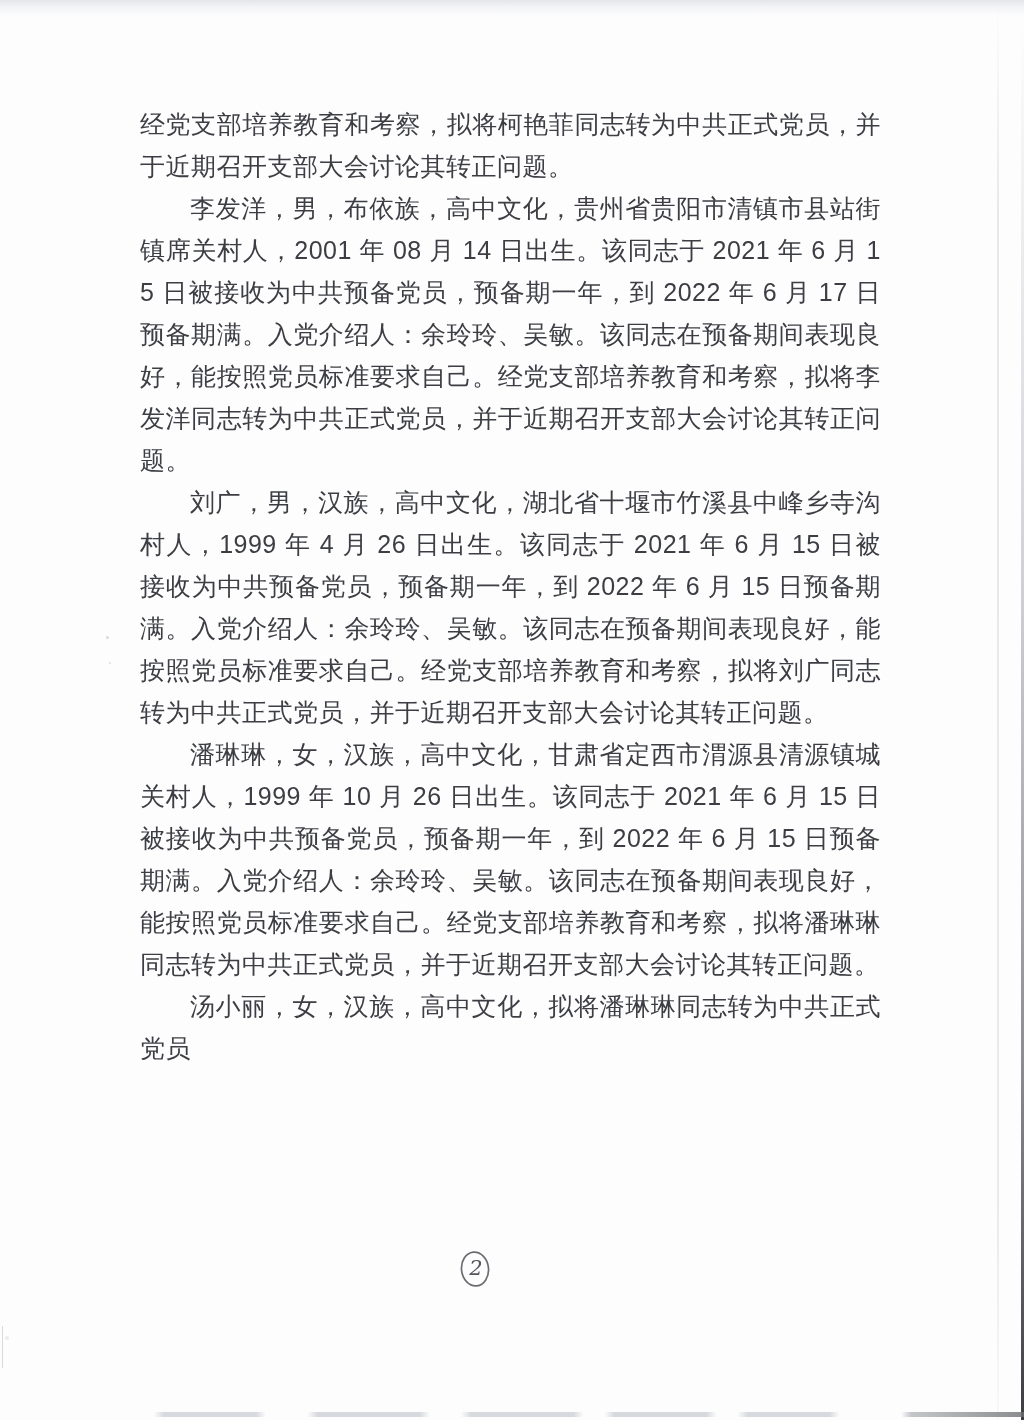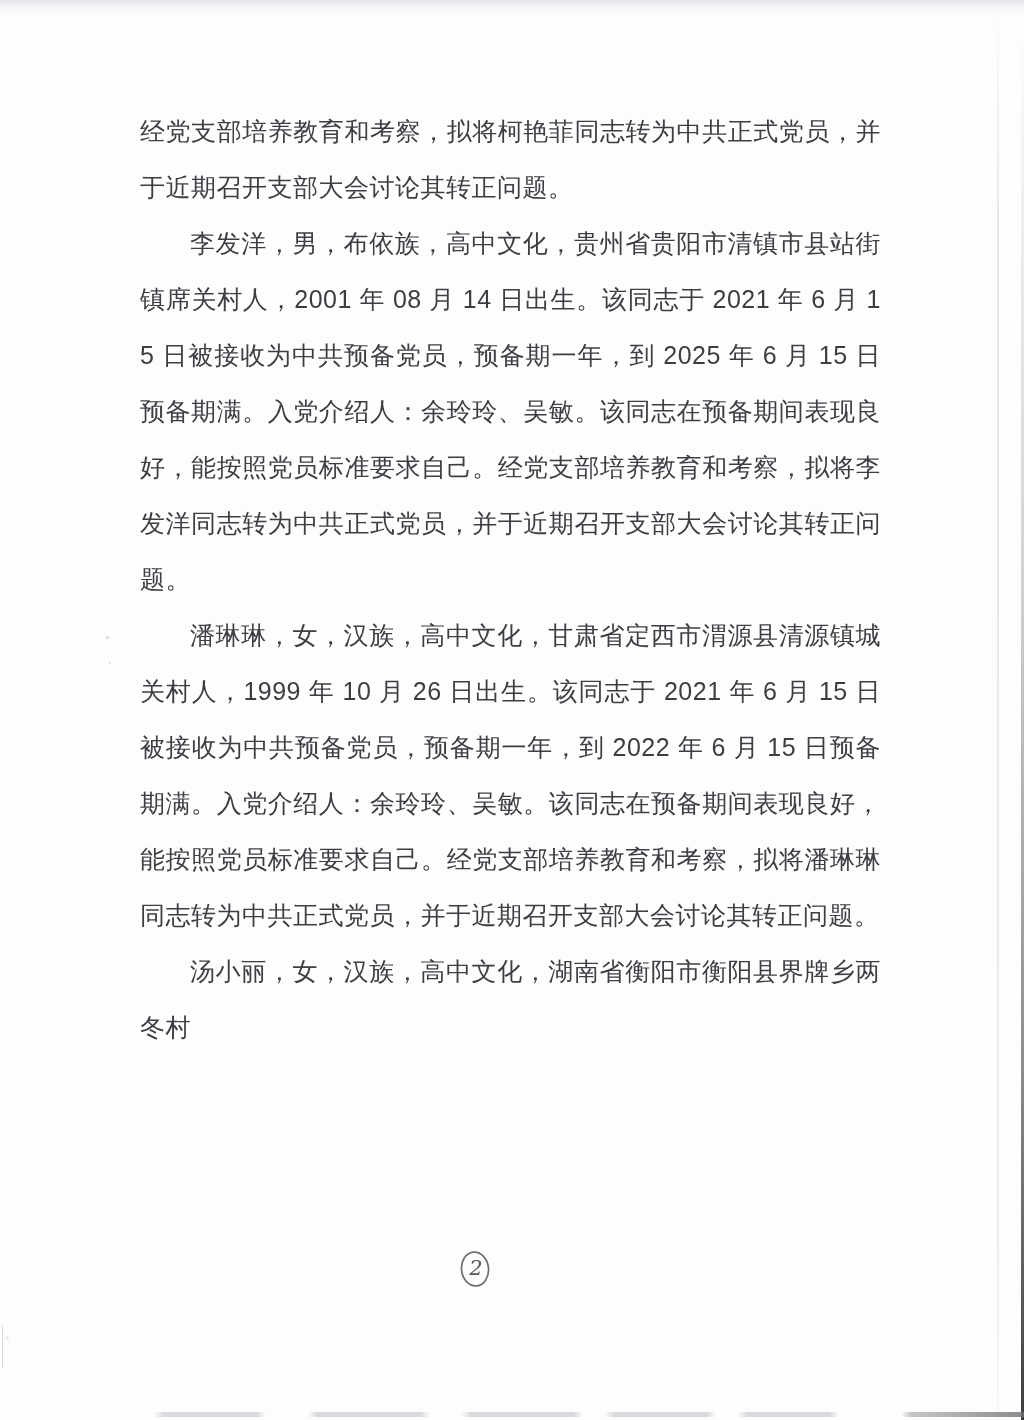--- a/index.html
+++ b/index.html
@@ -75,21 +75,21 @@
   }
 
   
   .doc-text {
     position: absolute;
     left: 140px;
     top: 103px;
     width: 741px;
     color: #3d3e43;
     font-size: 25px;
-    line-height: 56px;
+    line-height: 42px;
     letter-spacing: 0.5px;
     text-align: justify;
     word-break: break-all;
   }
   .doc-text p {
     margin: 0;
     text-indent: 2em;
   }
   .doc-text p.no-indent {
     text-indent: 0;
@@ -129,23 +129,24 @@
   <div class="fold-line"></div>
   <div class="right-edge"></div>
   <div class="bottom-edge"></div>
   <div class="speck speck-a"></div>
   <div class="speck speck-b"></div>
   <div class="speck speck-c"></div>
   <div class="left-edge-mark"></div>
 
   <div class="doc-text">
     <p class="no-indent">经党支部培养教育和考察，拟将柯艳菲同志转为中共正式党员，并于近期召开支部大会讨论其转正问题。</p>
-    <p>李发洋，男，布依族，高中文化，贵州省贵阳市清镇市县站街镇席关村人，2001 年 08 月 14 日出生。该同志于 2021 年 6 月 15 日被接收为中共预备党员，预备期一年，到 2025 年 6 月 15 日预备期满。入党介绍人：余玲玲、吴敏。该同志在预备期间表现良好，能按照党员标准要求自己。经党支部培养教育和考察，拟将李发洋同志转为中共正式党员，并于近期召开支部大会讨论其转正问题。</p>
+    <p>李发洋，男，布依族，高中文化，贵州省贵阳市清镇市县站街镇席关村人，2001 年 08 月 14 日出生。该同志于 2021 年 6 月 15 日被接收为中共预备党员，预备期一年，到 2022 年 6 月 17 日预备期满。入党介绍人：余玲玲、吴敏。该同志在预备期间表现良好，能按照党员标准要求自己。经党支部培养教育和考察，拟将李发洋同志转为中共正式党员，并于近期召开支部大会讨论其转正问题。</p>
+    <p>刘广，男，汉族，高中文化，湖北省十堰市竹溪县中峰乡寺沟村人，1999 年 4 月 26 日出生。该同志于 2021 年 6 月 15 日被接收为中共预备党员，预备期一年，到 2022 年 6 月 15 日预备期满。入党介绍人：余玲玲、吴敏。该同志在预备期间表现良好，能按照党员标准要求自己。经党支部培养教育和考察，拟将刘广同志转为中共正式党员，并于近期召开支部大会讨论其转正问题。</p>
     <p>潘琳琳，女，汉族，高中文化，甘肃省定西市渭源县清源镇城关村人，1999 年 10 月 26 日出生。该同志于 2021 年 6 月 15 日被接收为中共预备党员，预备期一年，到 2022 年 6 月 15 日预备期满。入党介绍人：余玲玲、吴敏。该同志在预备期间表现良好，能按照党员标准要求自己。经党支部培养教育和考察，拟将潘琳琳同志转为中共正式党员，并于近期召开支部大会讨论其转正问题。</p>
-    <p>汤小丽，女，汉族，高中文化，湖南省衡阳市衡阳县界牌乡两冬村</p>
+    <p>汤小丽，女，汉族，高中文化，拟将潘琳琳同志转为中共正式党员</p>
   </div>
 
   <div class="page-number-wrap">
     <svg width="40" height="44" viewBox="0 0 40 44">
       <ellipse cx="19" cy="21" rx="13.5" ry="17" fill="none" stroke="#6b6c71" stroke-width="1.7" transform="rotate(-6 19 21)"></ellipse>
     </svg>
     <span class="page-number-digit">2</span>
   </div>
 
 </div>

